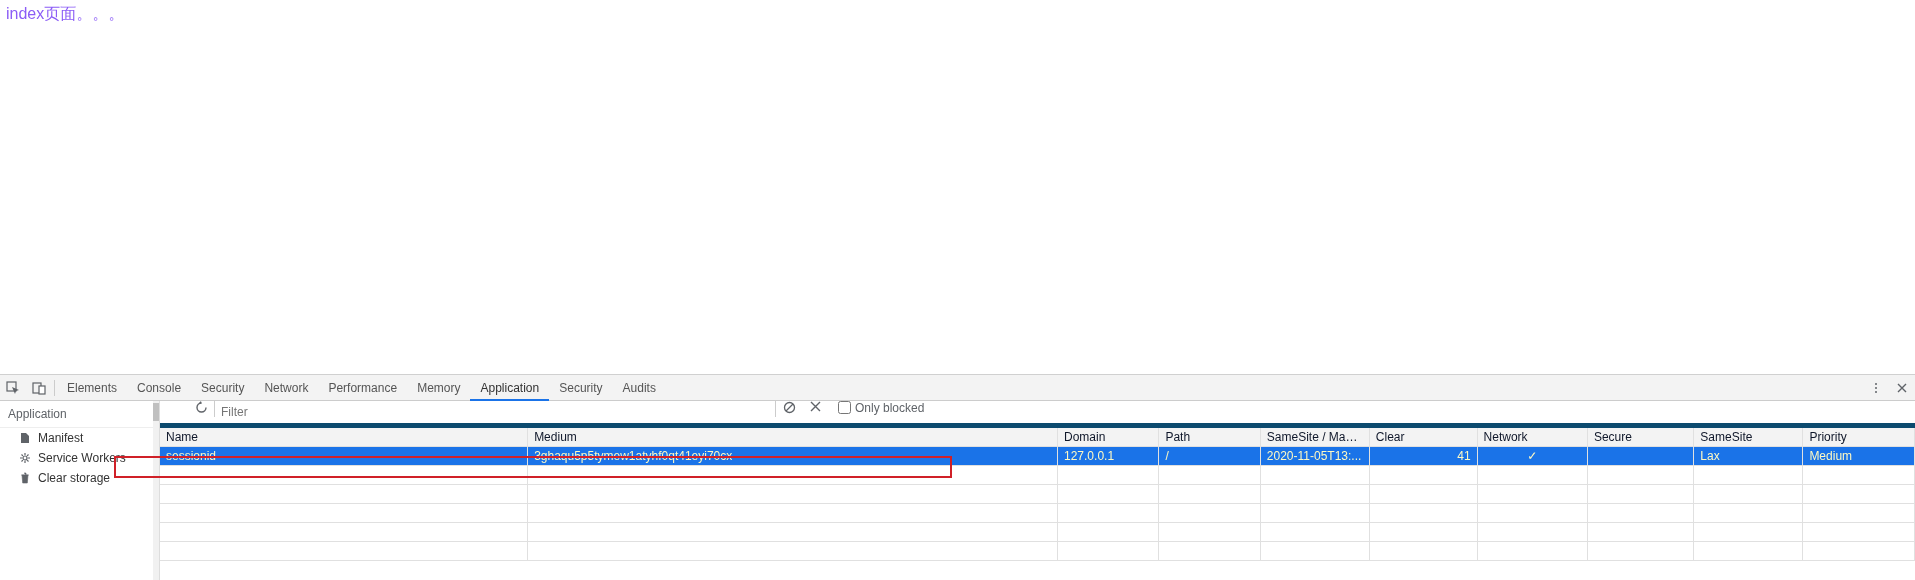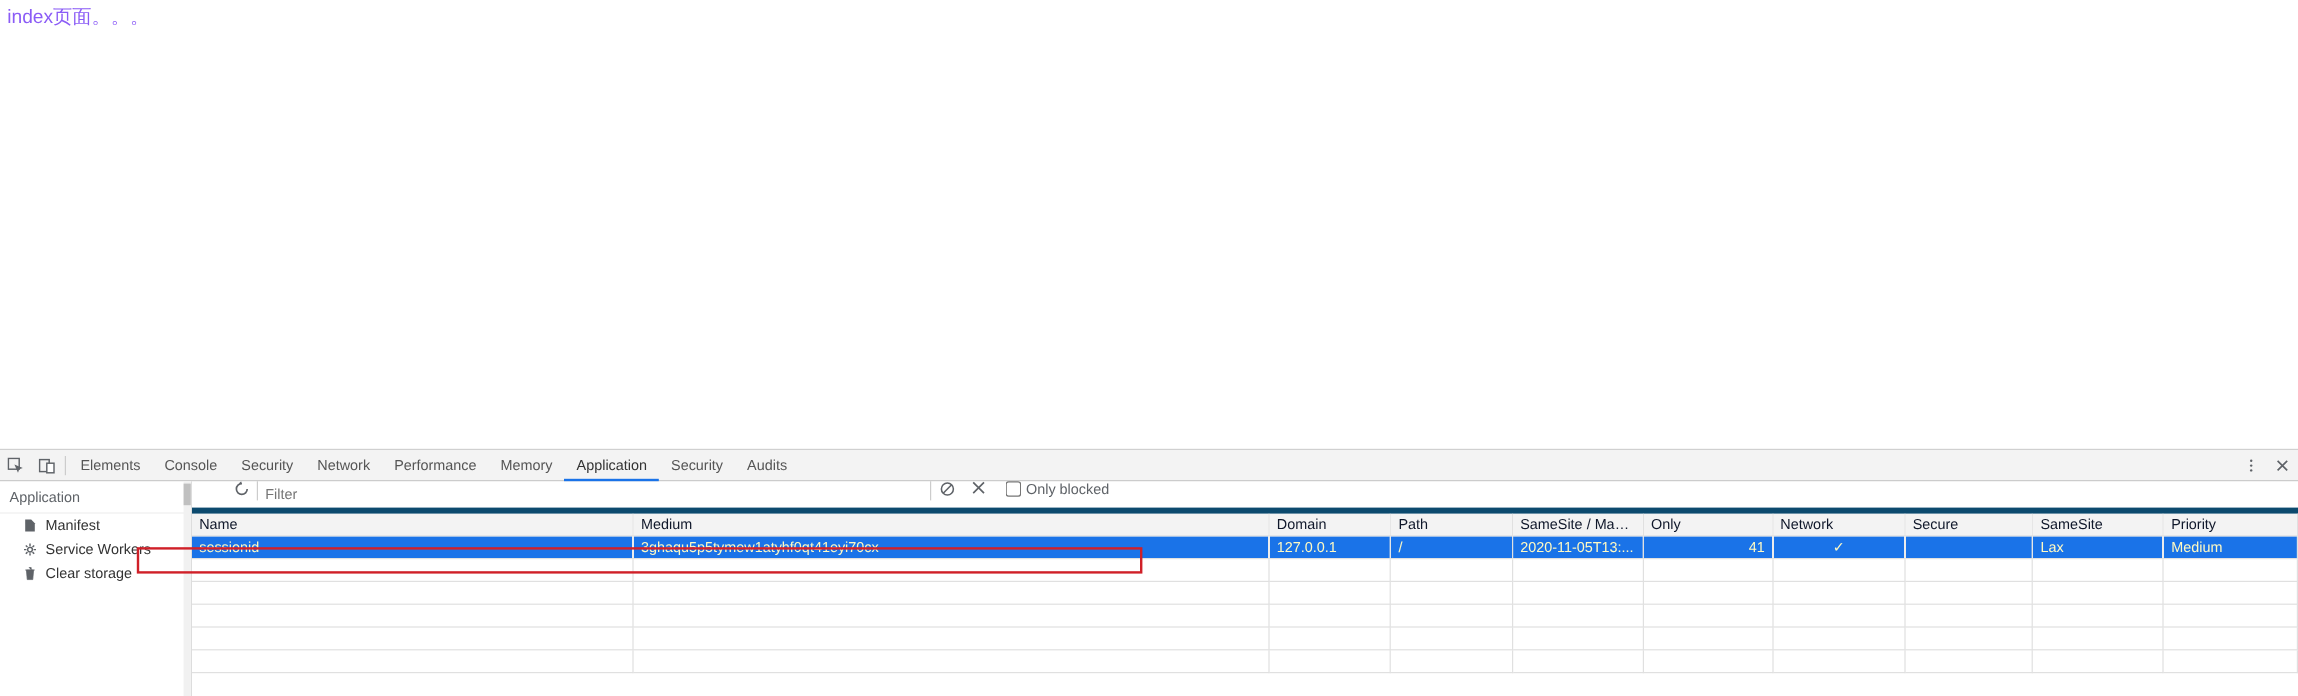--- a/index.html
+++ b/index.html
@@ -167,21 +167,21 @@
               <col style="width: 86px;">
               <col style="width: 88px;">
             </colgroup>
           <thead>
               <tr id="header-row">
                 <th>Name</th>
                 <th>Medium</th>
                 <th>Domain</th>
                 <th>Path</th>
                 <th>SameSite / Max-A...</th>
-                <th>Only</th>
+                <th>Clear</th>
                 <th>Network</th>
                 <th>Secure</th>
                 <th>SameSite</th>
                 <th>Priority</th>
               </tr>
             </thead>
           <tbody id="table-body">
               <tr class="selected">
                 <td>sessionid</td>
                 <td>3ghaqu5p5tymew1atyhf0qt41eyi70cx</td>

